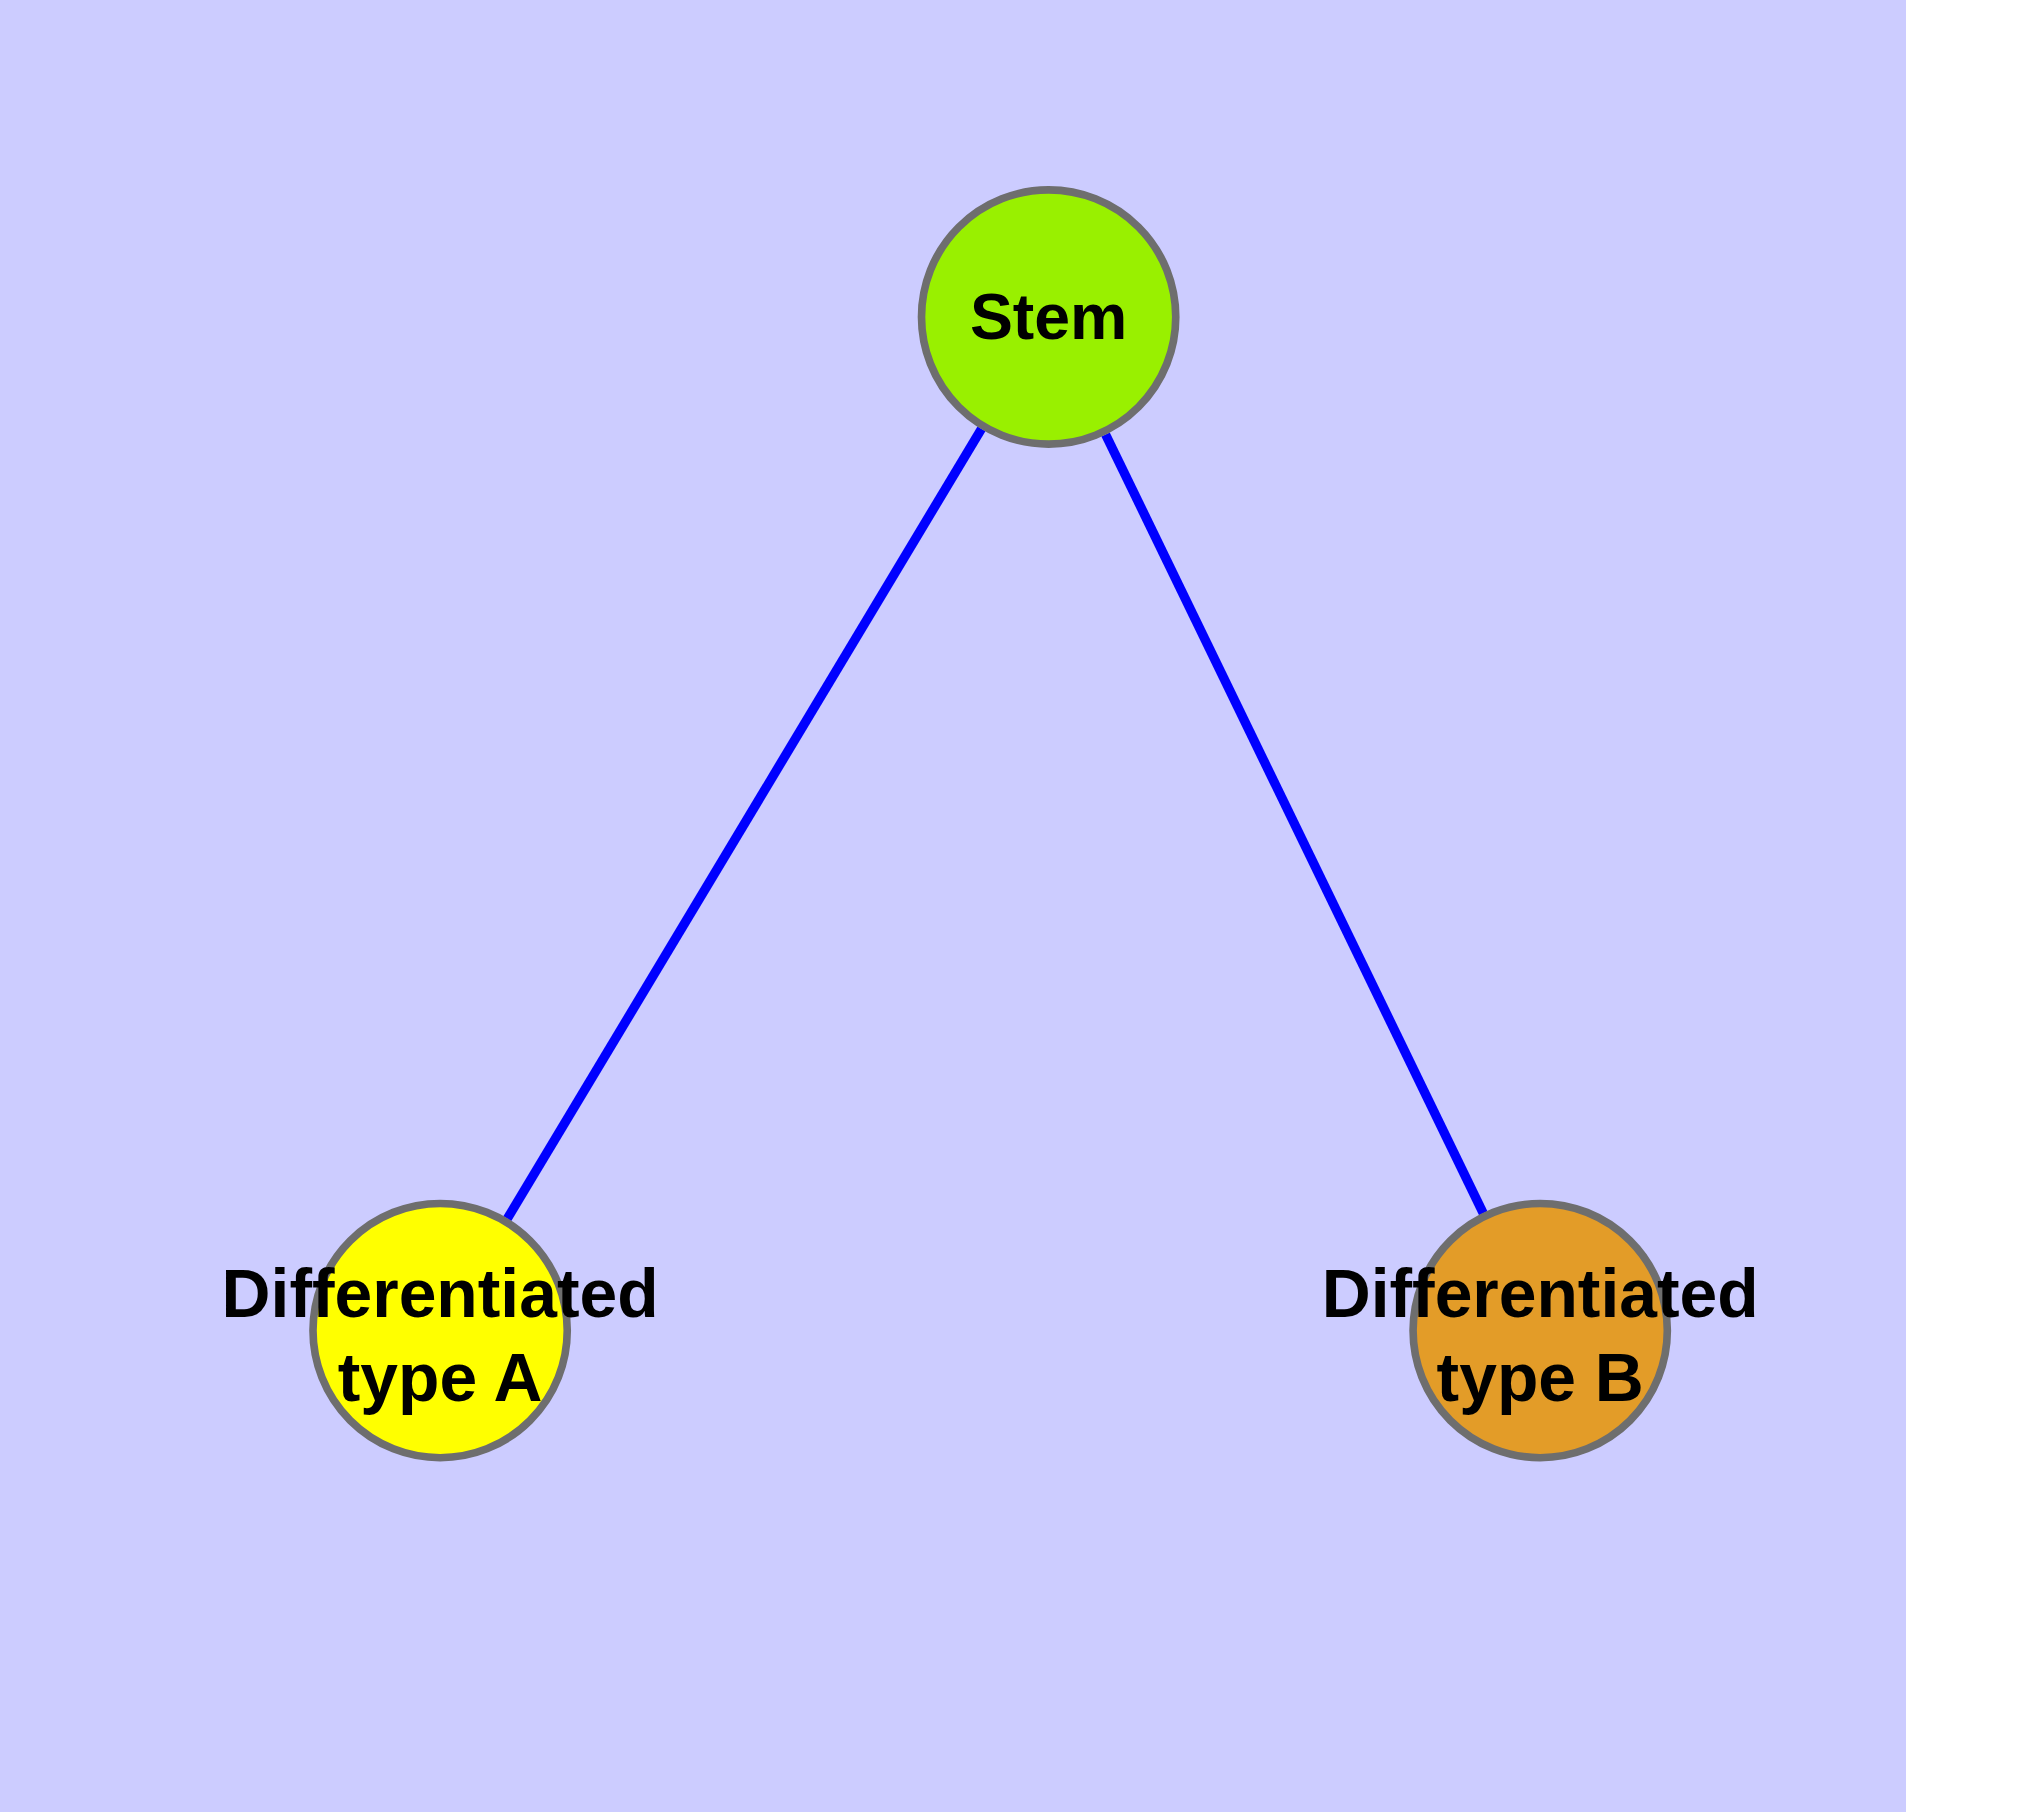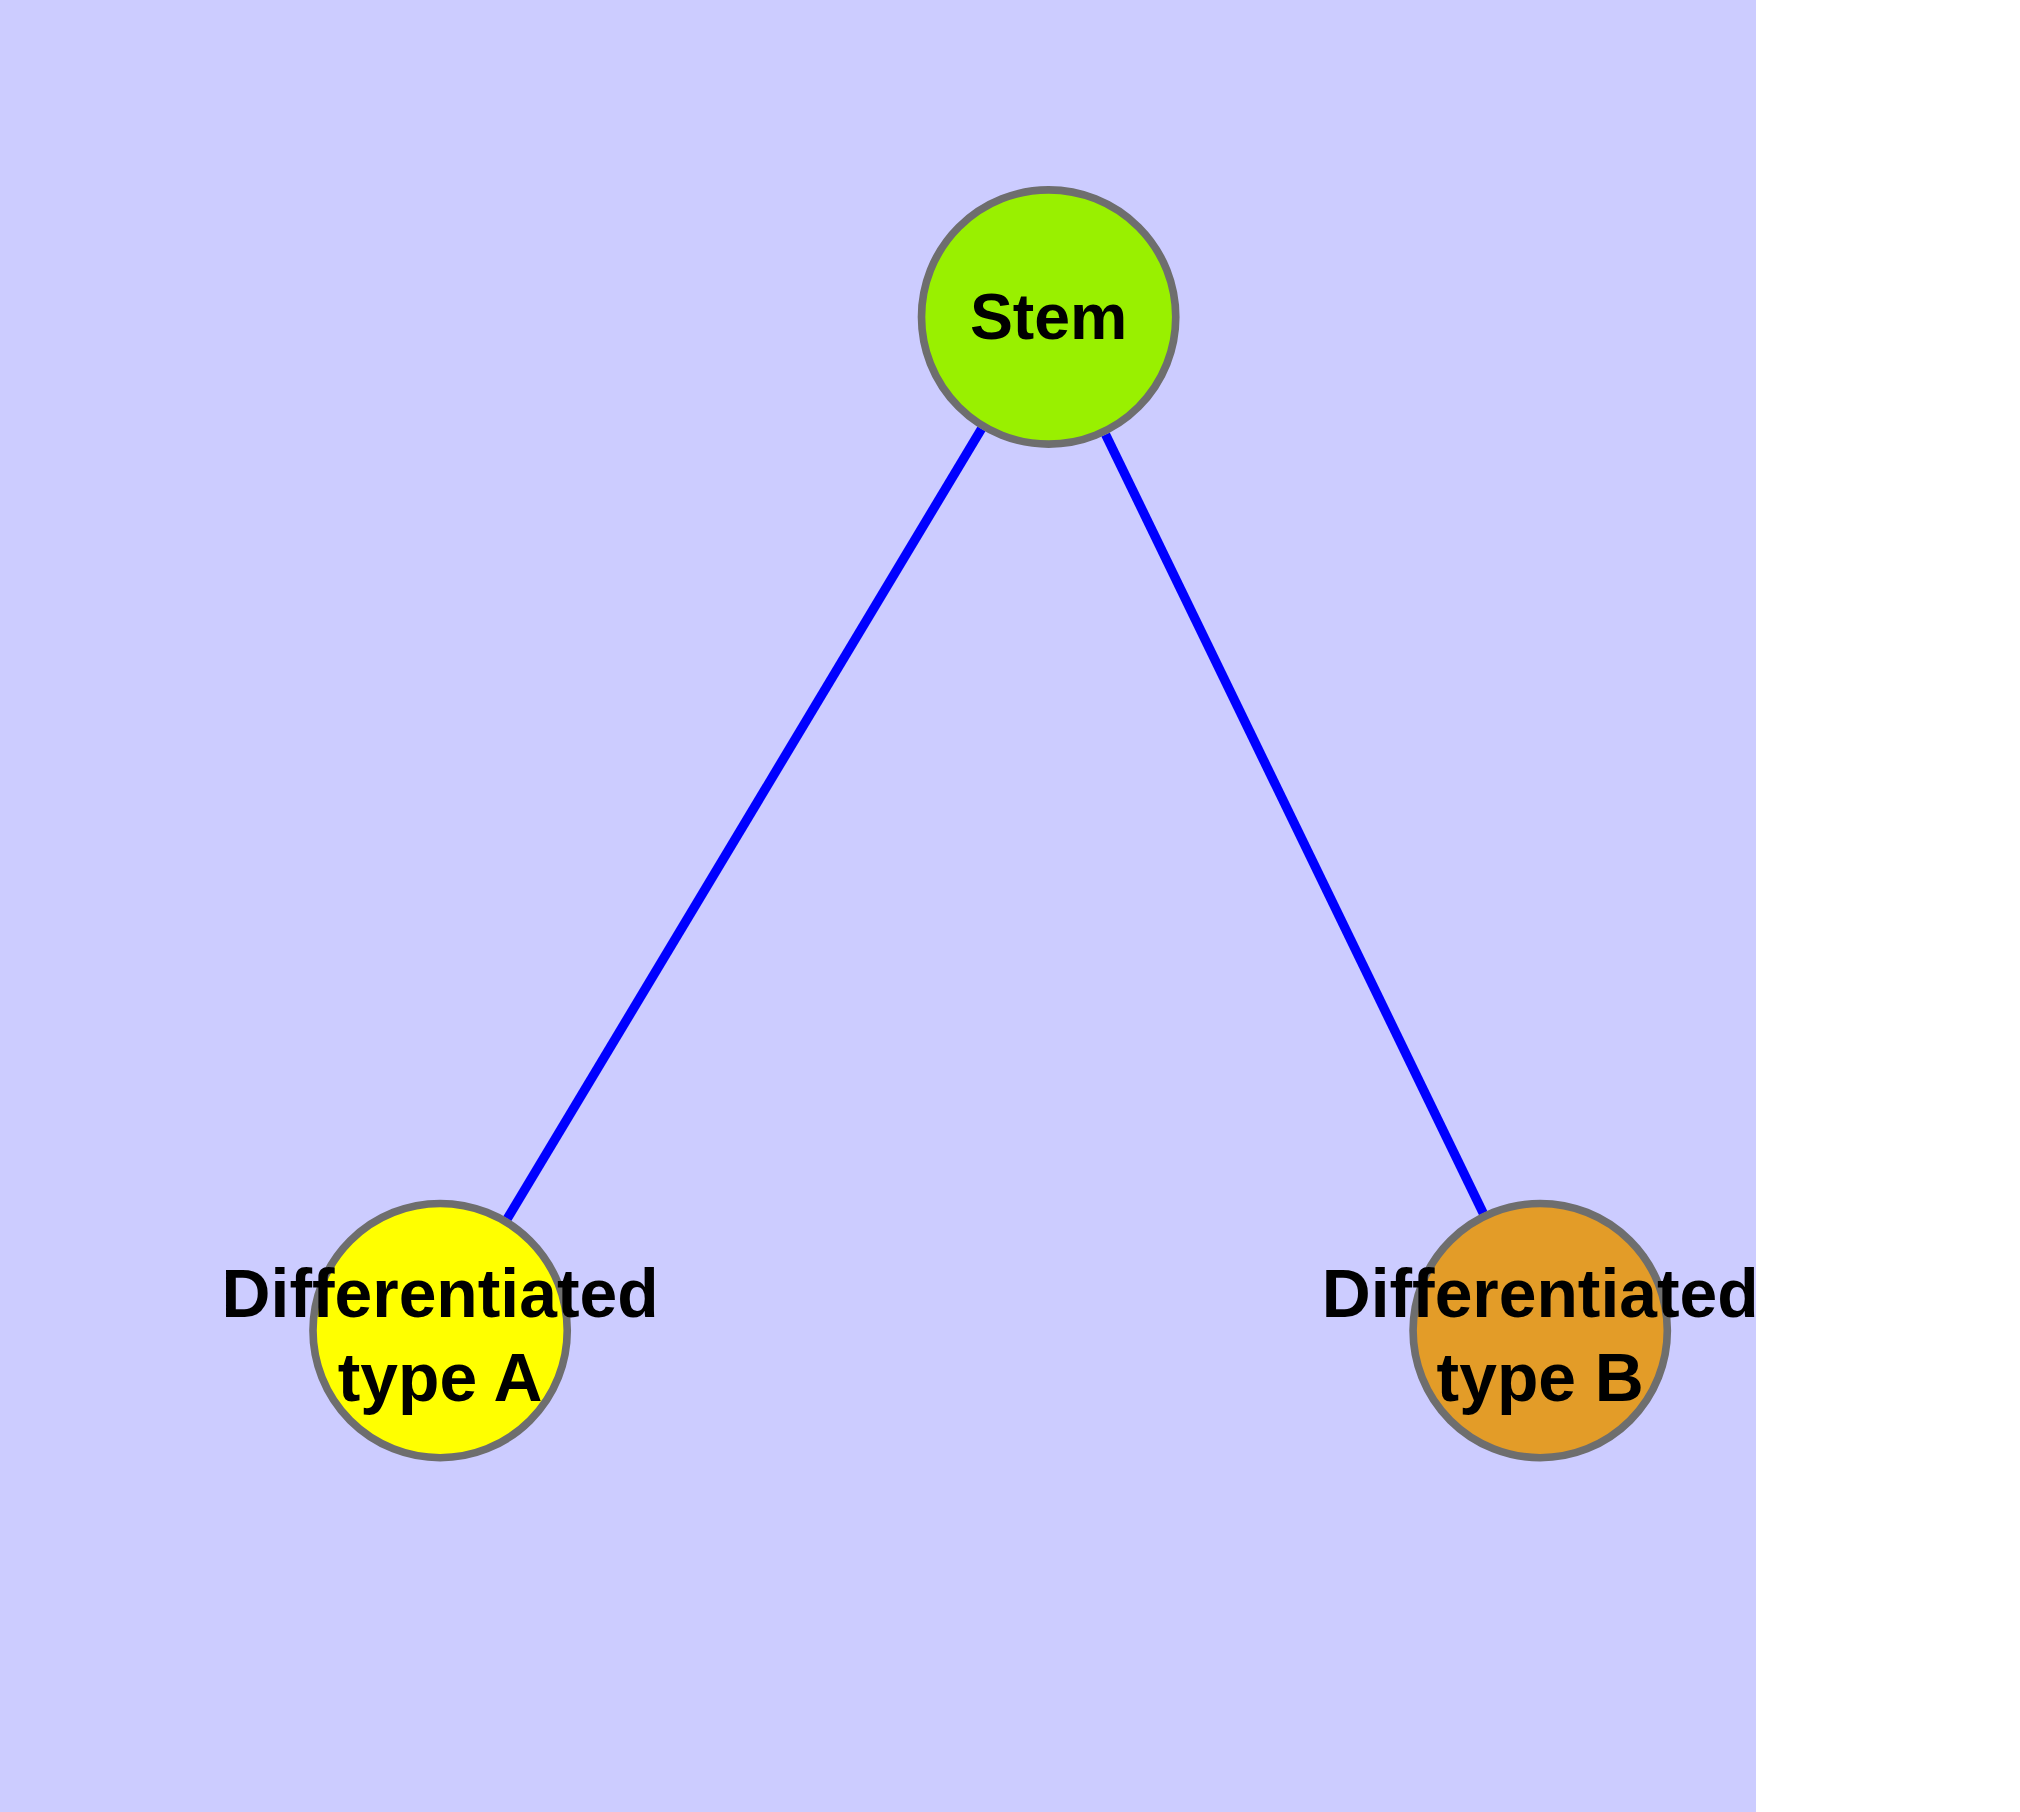--- a/index.html
+++ b/index.html
@@ -3,21 +3,21 @@
 <meta charset="utf-8">
 <title>Cell differentiation graph</title>
 <style>
   html, body {
     margin: 0;
     padding: 0;
     background: #ffffff;
   }
   #canvas {
     position: relative;
-    width: 1756px;
+    width: 1906px;
     height: 1812px;
     overflow: hidden;
     font-family: "Liberation Sans", "DejaVu Sans", sans-serif;
   }
   #plot-background {
     position: absolute;
     left: 0;
     top: 0;
     width: 2021px;
     height: 1812px;

